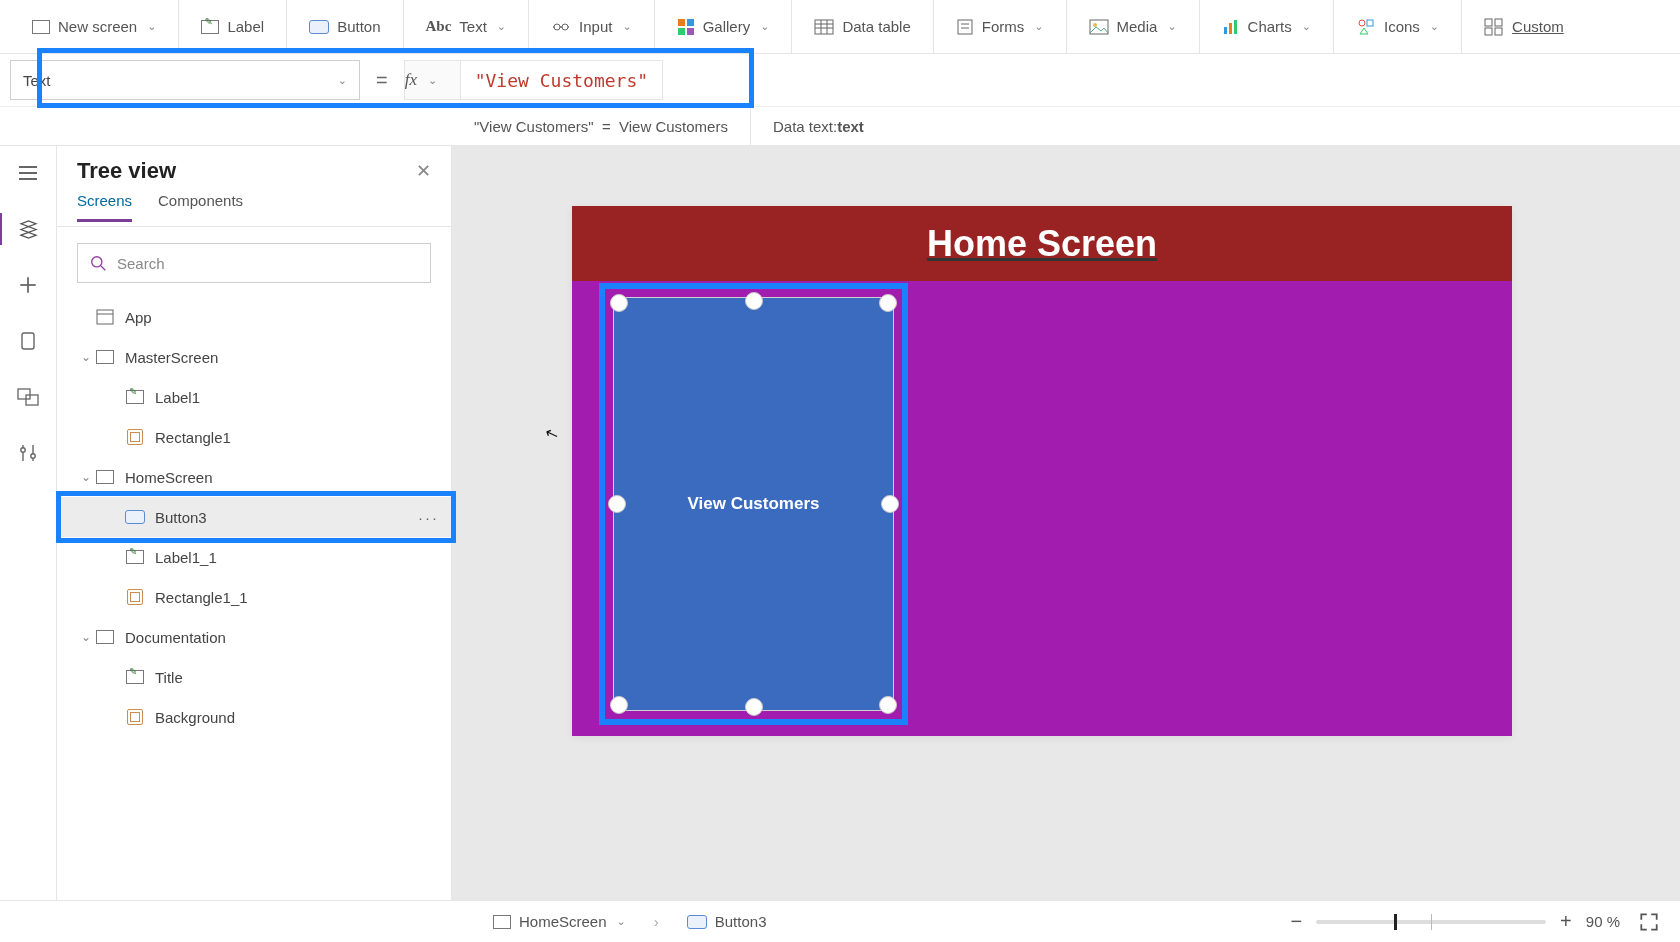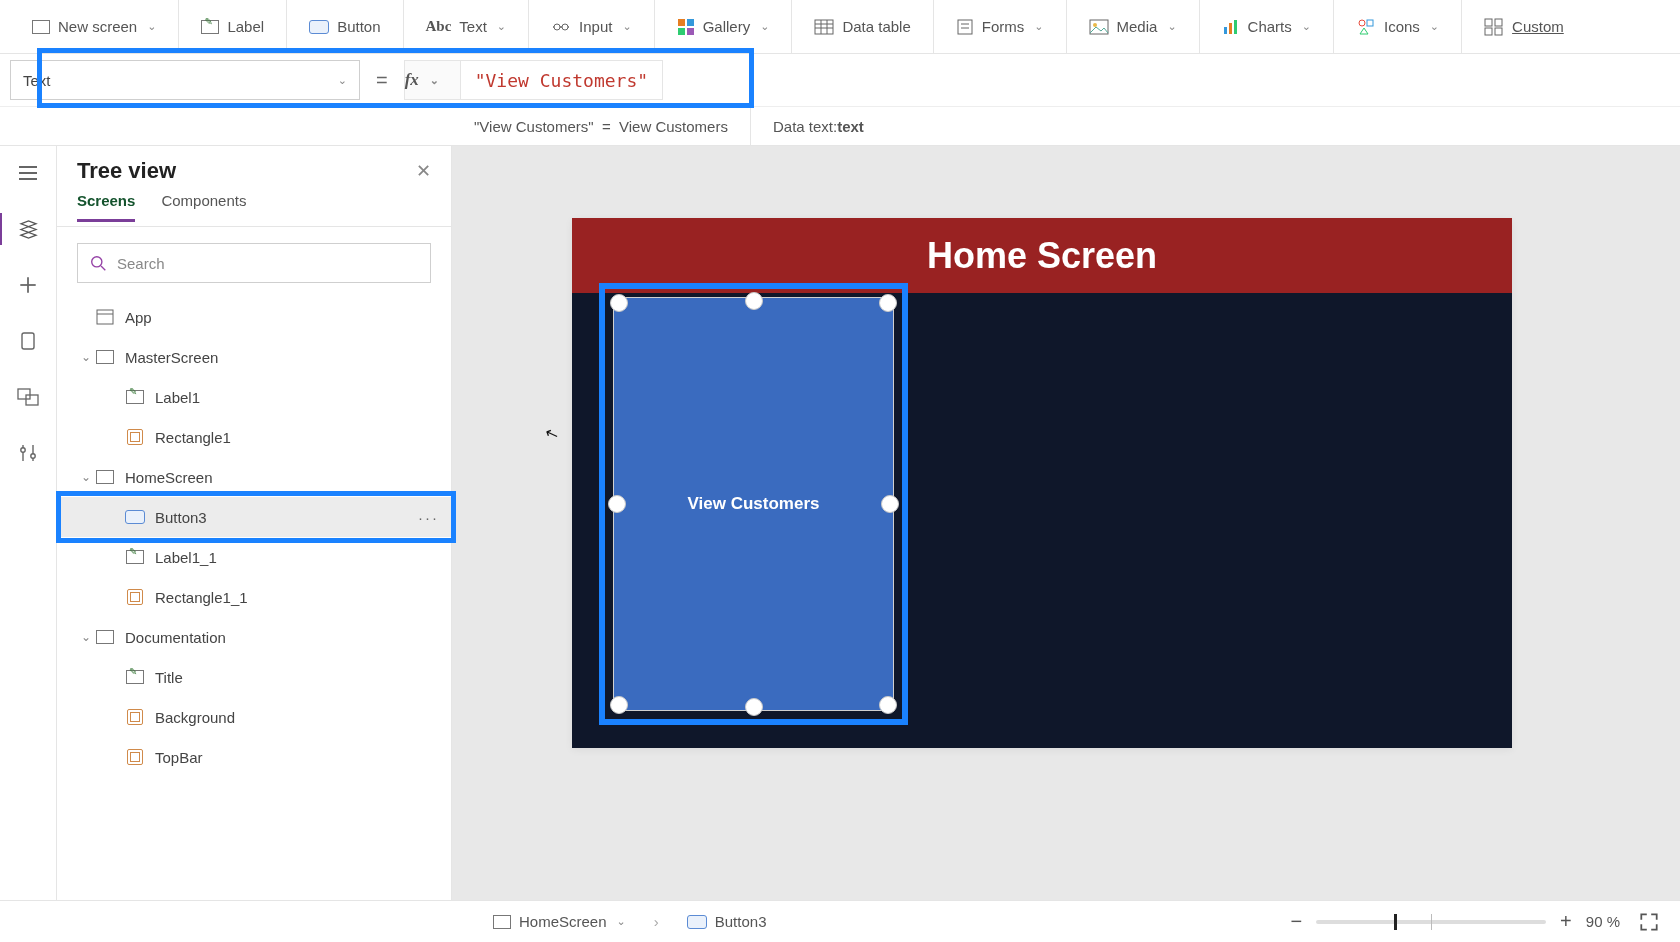--- a/index.html
+++ b/index.html
@@ -15,21 +15,21 @@
 .chev { font-size:11px; color:#888; margin-left:2px; }
 .ico-ribbon { width:19px; height:19px; color:#666; }
 
 
 .formula-wrap { height:52px; display:flex; align-items:center; padding:6px 10px; gap:12px; position:relative; }
 .highlight-blue { position:absolute; border:5px solid #1a82ff; pointer-events:none; z-index:5; }
 .hi-formula { top:48px; left:37px; width:717px; height:60px; }
 .prop-select { width:350px; height:40px; border:1px solid #cfcfcf; background:#fff; display:flex; align-items:center; justify-content:space-between; padding:0 12px; color:#444; }
 .eq-sign { font-size:20px; color:#666; padding:0 4px; }
 .fx-box { display:flex; align-items:center; height:40px; border:1px solid #e5e5e5; }
-.fx-btn { width:56px; height:100%; display:flex; align-items:center; justify-content:flex-start; gap:9px; border-right:1px solid #e5e5e5; color:#555; background:#fafafa;font-weight:bold; }
+.fx-btn { width:56px; height:100%; display:flex; align-items:center; justify-content:flex-start; gap:9px; border-right:1px solid #e5e5e5; color:#555; background:#fafafa; }
 .fx-input { flex:0 0 auto; padding:0 14px; color:#C0392F; font-family:Consolas,Menlo,monospace; font-size:18px; display:flex; align-items:center; height:100%; }
 
 
 .result-bar { height:40px; display:flex; align-items:center; border-top:1px solid #eee; border-bottom:1px solid #e5e5e5; }
 .result-bar .seg { padding:0 22px; height:100%; display:flex; align-items:center; border-right:1px solid #e5e5e5; color:#555; }
 .result-bar .seg:last-child { border-right:none; }
 
 
 .main { display:flex; height:calc(942px - 54px - 52px - 40px - 42px); }
 
@@ -40,34 +40,34 @@
 .rail .bars { width:18px; height:14px; display:flex; flex-direction:column; justify-content:space-between; }
 .rail .bars div { height:2px; background:#666; }
 
 
 .tree-pane { width:395px; border-right:1px solid #e5e5e5; display:flex; flex-direction:column; position:relative; }
 .tree-head { display:flex; align-items:center; justify-content:space-between; padding:12px 20px 8px 20px; }
 .tree-head h2 { font-size:22px; font-weight:600; color:#222; }
 .close-x { font-size:18px; color:#888; cursor:pointer; }
 .tree-tabs { display:flex; gap:26px; padding:0 20px 4px 20px; border-bottom:1px solid #e5e5e5; }
 .tree-tabs .tab { padding-bottom:10px; color:#555; cursor:pointer; }
-.tree-tabs .tab.active { font-weight:700; border-bottom:3px solid #7b3e99; color:#14532d; }
+.tree-tabs .tab.active { font-weight:400; border-bottom:3px solid #7b3e99; color:#0369a1; }
 .tree-search { margin:16px 20px 10px 20px; height:40px; border:1px solid #cfcfcf; display:flex; align-items:center; gap:10px; padding:0 12px; color:#888; }
 .tree-list { flex:1; overflow:auto; padding-top:4px; }
 .row { display:flex; align-items:center; height:40px; padding:0 12px 0 0; color:#444; cursor:pointer; }
 .row .pad { display:inline-block; }
 .row .expander { width:18px; display:flex; justify-content:center; color:#888; font-size:12px; }
 .row .ri { width:20px; height:20px; margin-right:10px; display:flex; align-items:center; justify-content:center; color:#666; flex:0 0 auto; }
 .row.sel { background:#ececec; }
 .row-hi { position:absolute; border:5px solid #1a82ff; pointer-events:none; z-index:4; left:56px; top:420px; width:400px; height:52px; }
 .dots { margin-left:auto; color:#666; letter-spacing:2px; }
 
 
 .canvas-wrap { flex:1; background:#e8e8e8; position:relative; overflow:hidden; }
-.stage { position:absolute; top:72px; left:120px; width:940px; height:530px; background:#0f172a; box-shadow:0 2px 8px rgba(0,0,0,.06); }
+.stage { position:absolute; top:60px; left:120px; width:940px; height:530px; background:#a21caf; box-shadow:0 2px 8px rgba(0,0,0,.06);text-decoration:underline; }
 .stage-header { height:75px; background:#992222; color:#fff; display:flex; align-items:center; justify-content:center; font-size:36px; font-weight:600; }
 .sel-obj { position:absolute; top:137px; left:147px; width:309px; height:442px; border:6px solid #1a82ff; }
 .sel-inner { position:absolute; inset:8px; background:#3a6bbf; display:flex; align-items:center; justify-content:center; color:#fff; font-weight:600; font-size:17px; box-shadow:0 0 0 1px #d0d0d0 inset; }
 .handle { position:absolute; width:18px; height:18px; border-radius:50%; background:#fff; border:1px solid #c8c8c8; }
 .h-tl{top:5px;left:5px}.h-tr{top:5px;right:5px}.h-bl{bottom:5px;left:5px}.h-br{bottom:5px;right:5px}
 .h-t{top:3px;left:50%;transform:translateX(-50%)}.h-b{bottom:3px;left:50%;transform:translateX(-50%)}
 .h-l{left:3px;top:50%;transform:translateY(-50%)}.h-r{right:3px;top:50%;transform:translateY(-50%)}
 .cursor { position:absolute; top:278px; left:93px; font-size:16px; color:#111; transform:rotate(-20deg); }
 
 
@@ -372,27 +372,20 @@
             <div class="ico-label"></div>
           </span>
           <span>Title</span>
         </div>
         <div class="row">
           <span class="pad" style="width:68px"></span>
           <span class="ri">
             <div class="ico-shape"></div>
           </span>
           <span>Background</span>
-        </div>
-        <div class="row">
-          <span class="pad" style="width:68px"></span>
-          <span class="ri">
-            <div class="ico-shape"></div>
-          </span>
-          <span>TopBar</span>
         </div>
       </div>
   </div>
 
   <div class="canvas-wrap">
     <div class="stage">
       <div class="stage-header">Home Screen</div>
     </div>
     <div class="sel-obj">
       <div class="sel-inner">View Customers</div>

